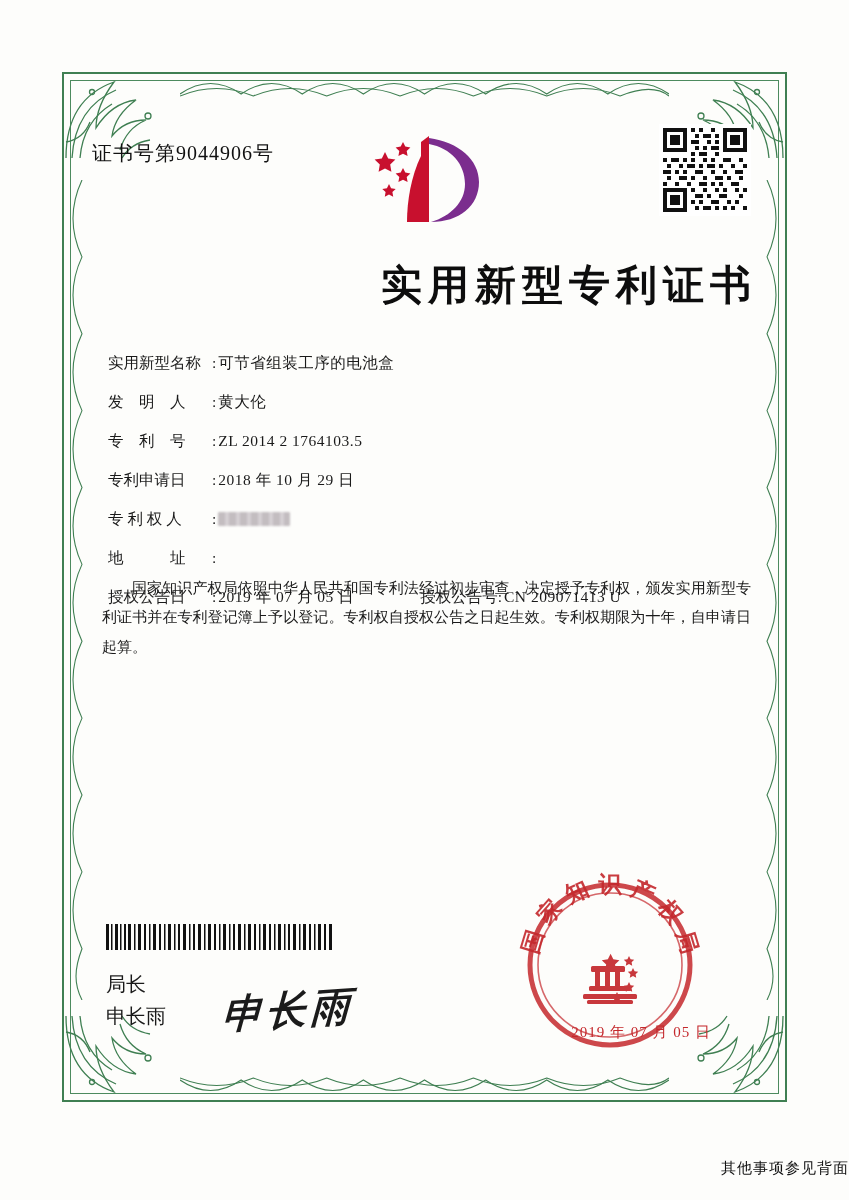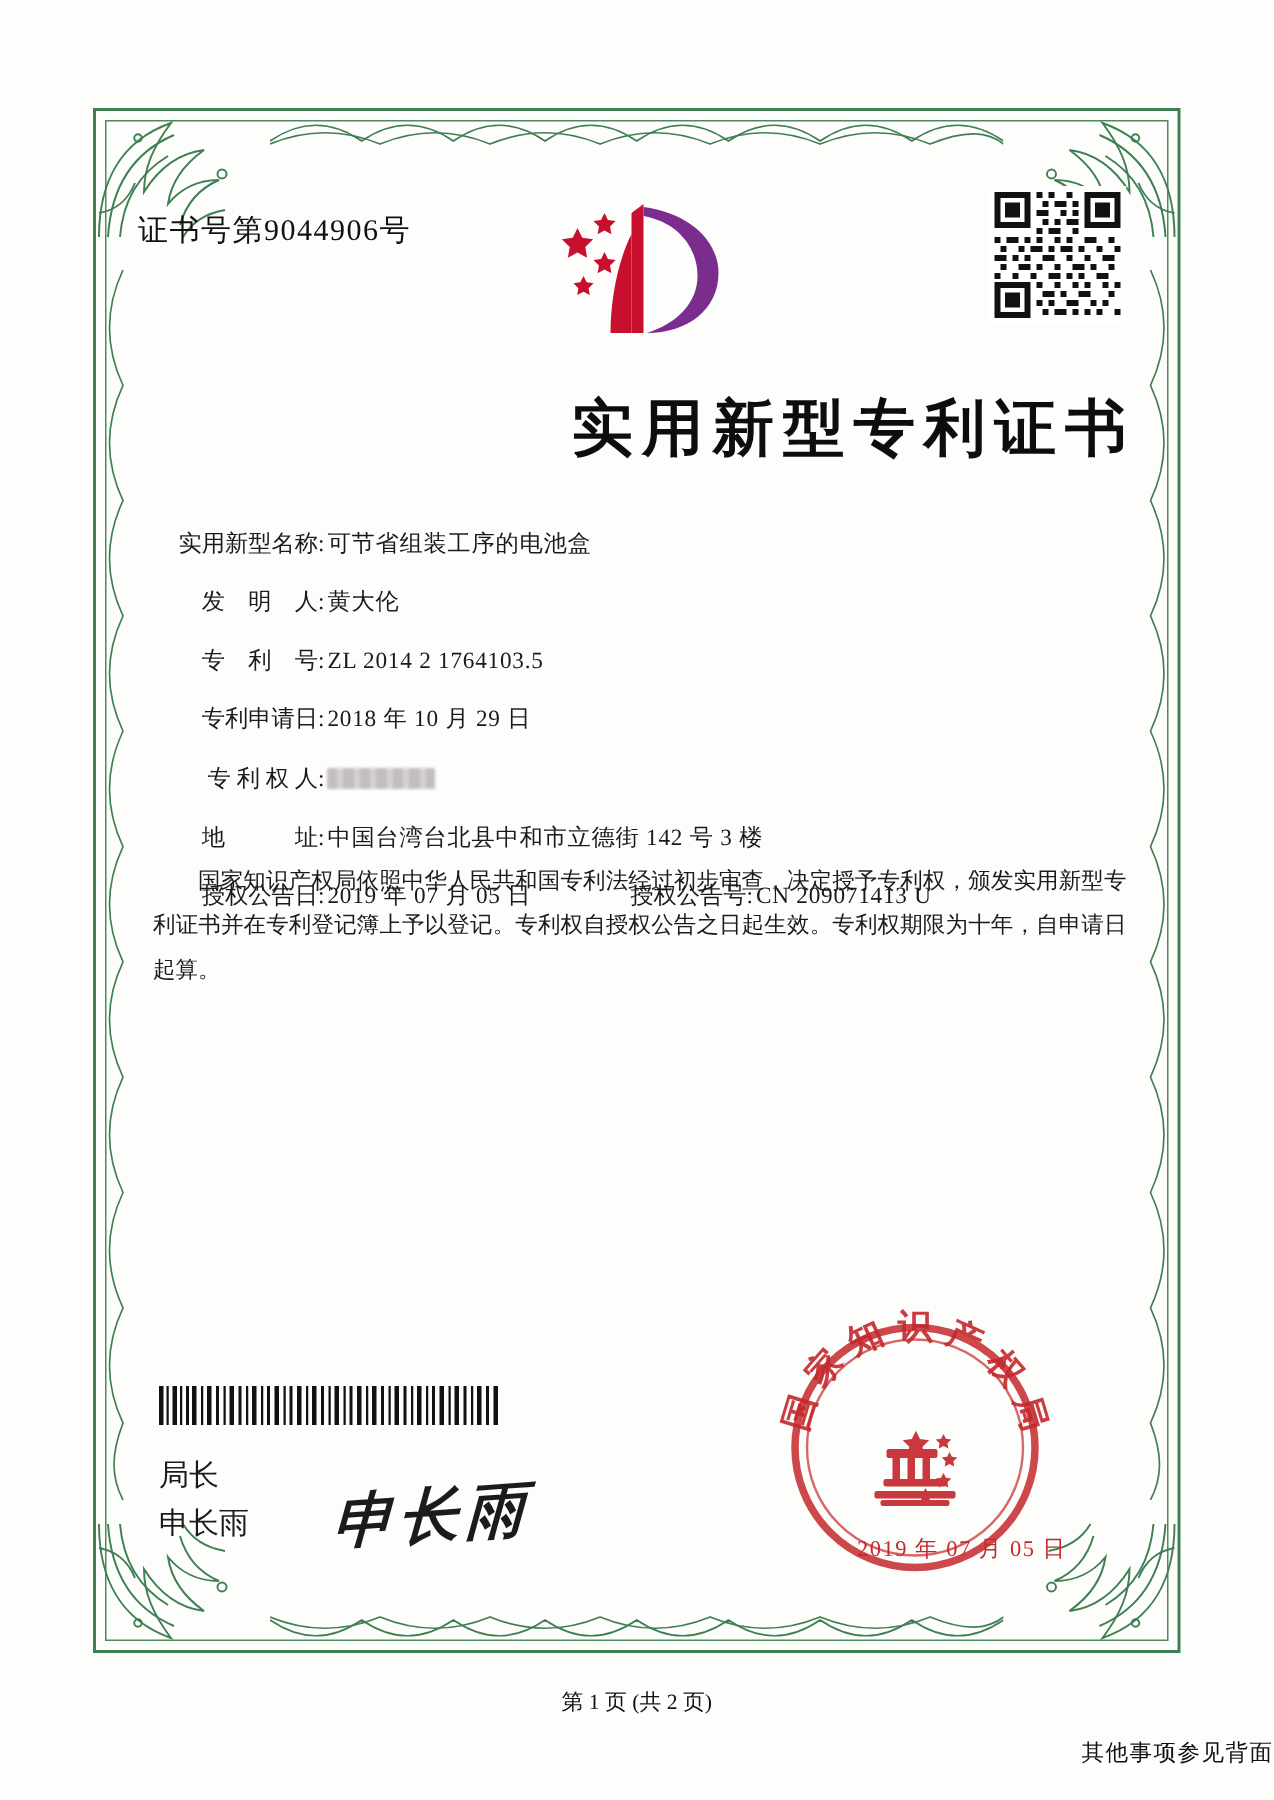--- a/index.html
+++ b/index.html
@@ -129,21 +129,20 @@
     top: 250px;
     left: 16px;
     right: 0;
     font-size: 15.5px;
     line-height: 1.1;
   }
   .field-row {
     display: flex;
     align-items: baseline;
     margin-bottom: 22px;
-    text-align: right;
   }
   .field-label {
     width: 104px;
     flex: 0 0 104px;
     letter-spacing: 0px;
     white-space: nowrap;
   }
   .field-colon { margin: 0 2px 0 0; }
   .field-value { letter-spacing: 0.5px; }
   .field-value.redacted {
@@ -460,21 +459,20 @@
 
       <div class="field-row">
         <span class="field-label">专 利 权 人</span>
         <span class="field-colon">:</span>
         <span class="field-value redacted"></span>
       </div>
 
       <div class="field-row">
         <span class="field-label">地　　　址</span>
         <span class="field-colon">:</span>
-        <span class="field-value">中国台湾台北县中和市立德街 142 号 3 楼</span>
       </div>
 
       <div class="field-row pair">
         <span class="field-label">授权公告日</span>
         <span class="field-colon">:</span>
         <span class="field-value">2019 年 07 月 05 日</span>
         <span class="field-label2">授权公告号</span>
         <span class="field-colon">:</span>
         <span class="field-value">CN 209071413 U</span>
       </div>
@@ -570,16 +568,15 @@
           <rect x="70" y="128" width="46" height="4" rx="1.5"></rect>
         </g>
         <line x1="30" y1="104" x2="156" y2="104" stroke="#c4282c" stroke-width="0"></line>
       </svg>
     </div>
 
     <div class="seal-date">2019 年 07 月 05 日</div>
 
   </div>
 
-  <div class="page-num">第 1 页 (共 2 页)</div>
   <div class="footer-note">其他事项参见背面</div>
 
 </div>
 
 </body></html>

